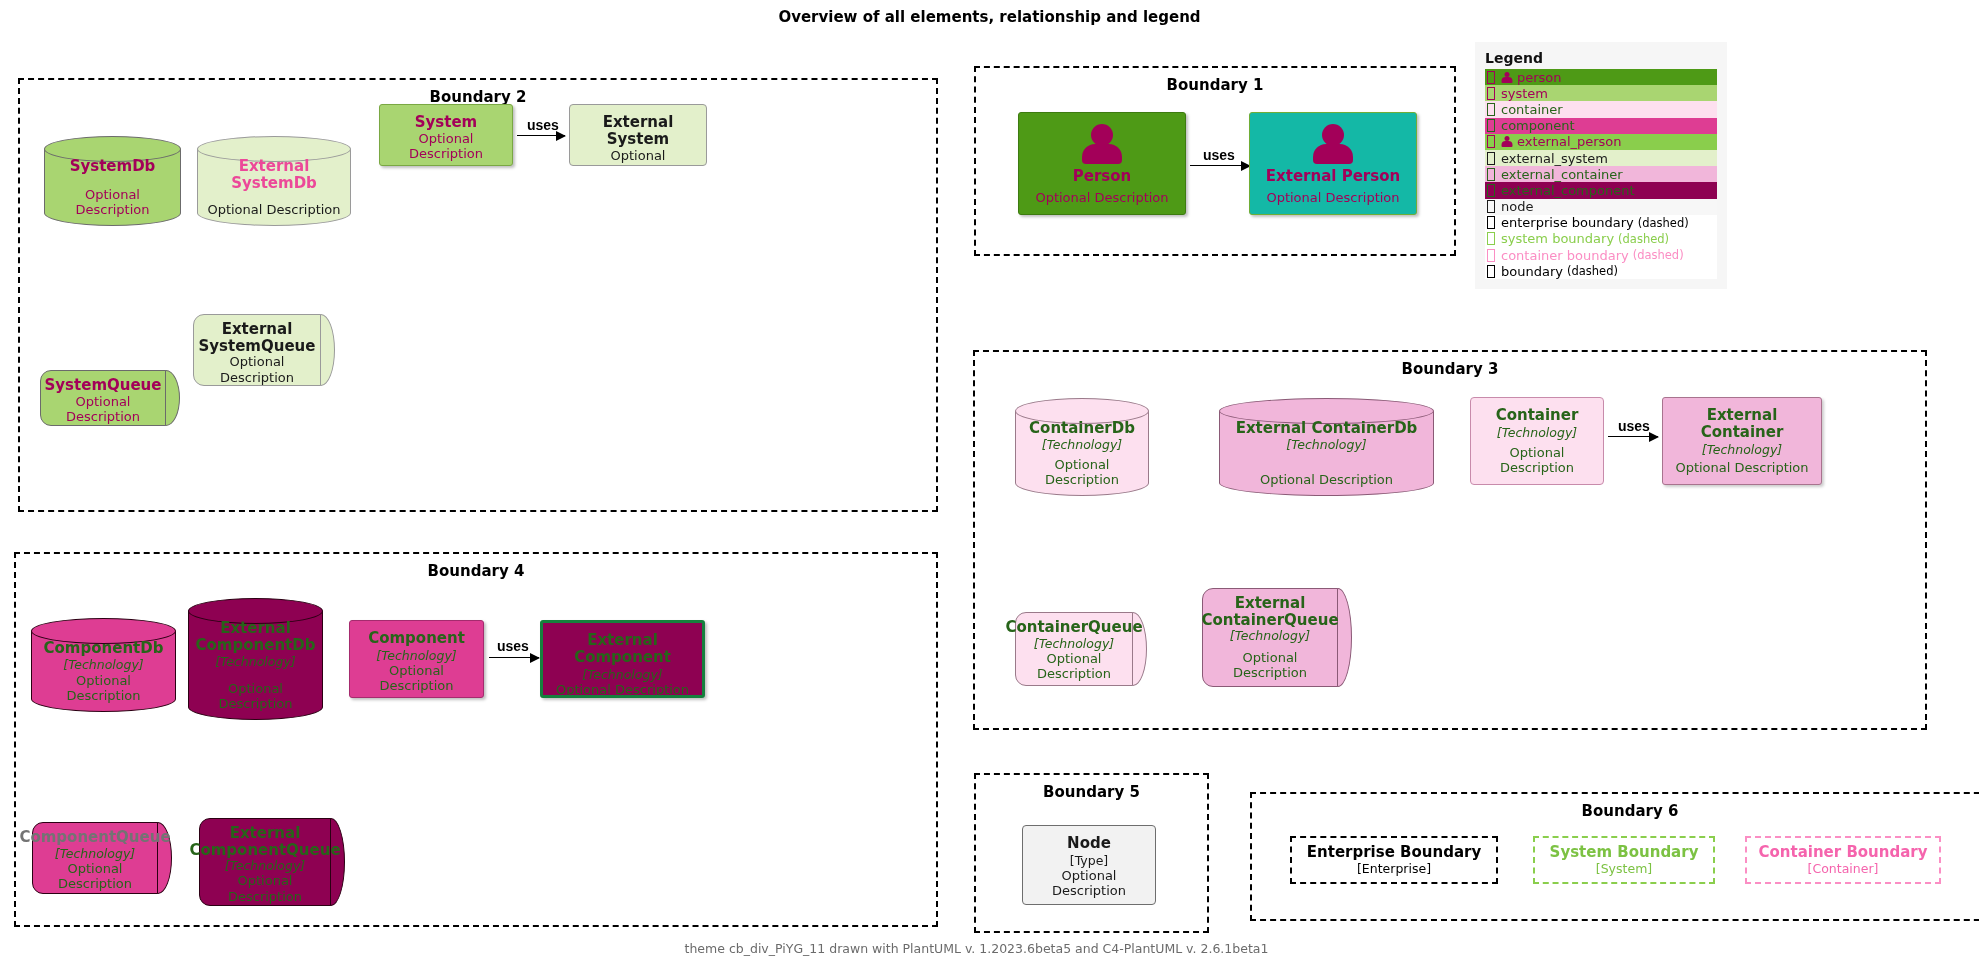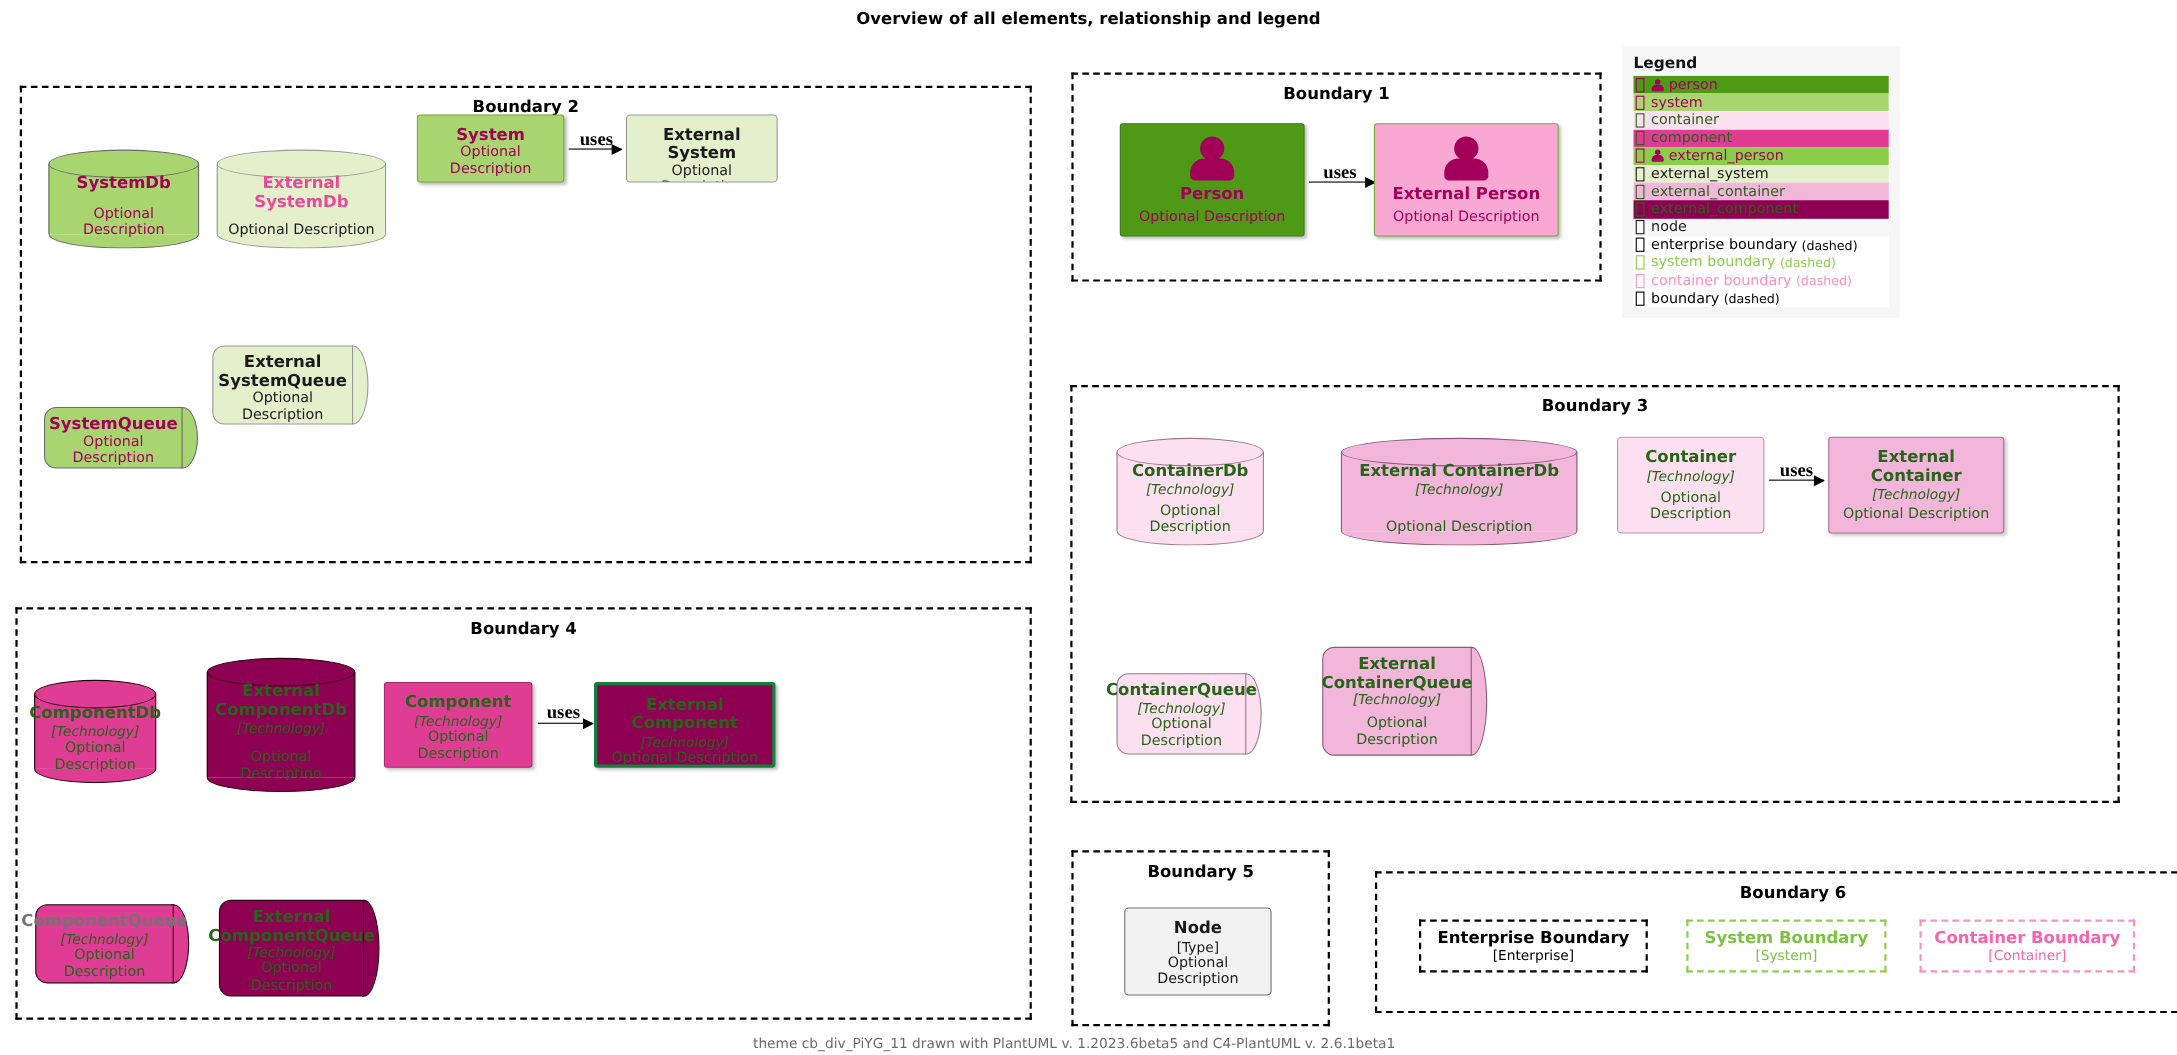--- a/index.html
+++ b/index.html
@@ -72,22 +72,22 @@
   .que .n-tech{font-size:12.5px;font-style:italic;line-height:1.2;
       font-family:"DejaVu Sans",sans-serif;}
   .que .n-desc{font-size:13px;line-height:1.2;margin-top:auto;
       font-family:"DejaVu Sans",sans-serif;}
 
   
   .rel{position:absolute;height:1px;background:#000;}
   .rel:after{content:"";position:absolute;right:-1px;top:-4.5px;width:0;height:0;
       border-top:5px solid transparent;border-bottom:5px solid transparent;
       border-left:10px solid #000;}
-  .rel-lbl{position:absolute;font-size:17px;font-weight:bold;color:#000;
-      font-family:Liberation Serif, serif;white-space:nowrap;}
+  .rel-lbl{position:absolute;font-size:14px;font-weight:bold;color:#000;
+      font-family:Liberation Sans, sans-serif;white-space:nowrap;}
 
   
   .smpl{position:absolute;box-sizing:border-box;display:flex;flex-direction:column;
       align-items:center;justify-content:center;text-align:center;}
   .smpl .s-name{font-size:15px;font-weight:bold;line-height:1.15;
       font-family:"DejaVu Sans",sans-serif;}
   .smpl .s-type{font-size:12.5px;line-height:1.2;font-family:"DejaVu Sans",sans-serif;}
 
   
   .legend-box{position:absolute;left:1475px;top:42px;width:252px;
@@ -175,21 +175,21 @@
     <div class="head" style="background:#a30059;"></div>
     <div class="body" style="background:#a30059;"></div>
   </div>
   <div class="n-name" style="color:#a30059;">Person</div>
   <div class="n-desc" style="color:#a30059;">Optional Description</div>
 </div>
 
 <div class="rel" style="left:1190px;top:165px;width:60px;"></div>
 <div class="rel-lbl" style="left:1203px;top:147px;">uses</div>
 
-<div class="nd" style="left:1249px;top:112px;width:168px;height:103px;background:#f9a8d4;border:1px solid #6fae37;box-shadow:2px 2px 3px rgba(0,0,0,.25);">
+<div class="nd" style="left:1249px;top:112px;width:168px;height:103px;background:#14b8a6;border:1px solid #6fae37;box-shadow:2px 2px 3px rgba(0,0,0,.25);">
   <div class="person-icon">
     <div class="head" style="background:#a30059;"></div>
     <div class="body" style="background:#a30059;"></div>
   </div>
   <div class="n-name" style="color:#a30059;">External Person</div>
   <div class="n-desc" style="color:#a30059;">Optional Description</div>
 </div>
 
 <div class="legend-box">
   <div class="legend-title">Legend</div>
@@ -319,21 +319,21 @@
     <div class="n-name" style="color:#276419;">External ContainerQueue</div>
     <div class="n-tech" style="color:#276419;">[Technology]</div>
     <div class="n-desc" style="color:#276419;">Optional Description</div>
   </div>
 </div>
 
 <div class="boundary bnd-black" style="left:14px;top:552px;width:924px;height:375px;">
   <div class="b-title">Boundary 4</div>
 </div>
 
-<div class="cyl" style="left:31px;top:618px;width:111px;height:94px;">
+<div class="cyl" style="left:31px;top:618px;width:145px;height:94px;">
   <div class="cyl-top" style="background:#de3d93;border:1px solid #2b0013;"></div>
   <div class="cyl-body" style="background:#de3d93;border-color:#2b0013;border-width:1px;"></div>
   <div class="cyl-bot" style="background:#de3d93;border:1px solid #2b0013;"></div>
   <div class="cyl-txt">
     <div class="n-name" style="color:#276419;">ComponentDb</div>
     <div class="n-tech" style="color:#276419;">[Technology]</div>
     <div class="n-desc" style="color:#276419;">Optional Description</div>
   </div>
 </div>
 

